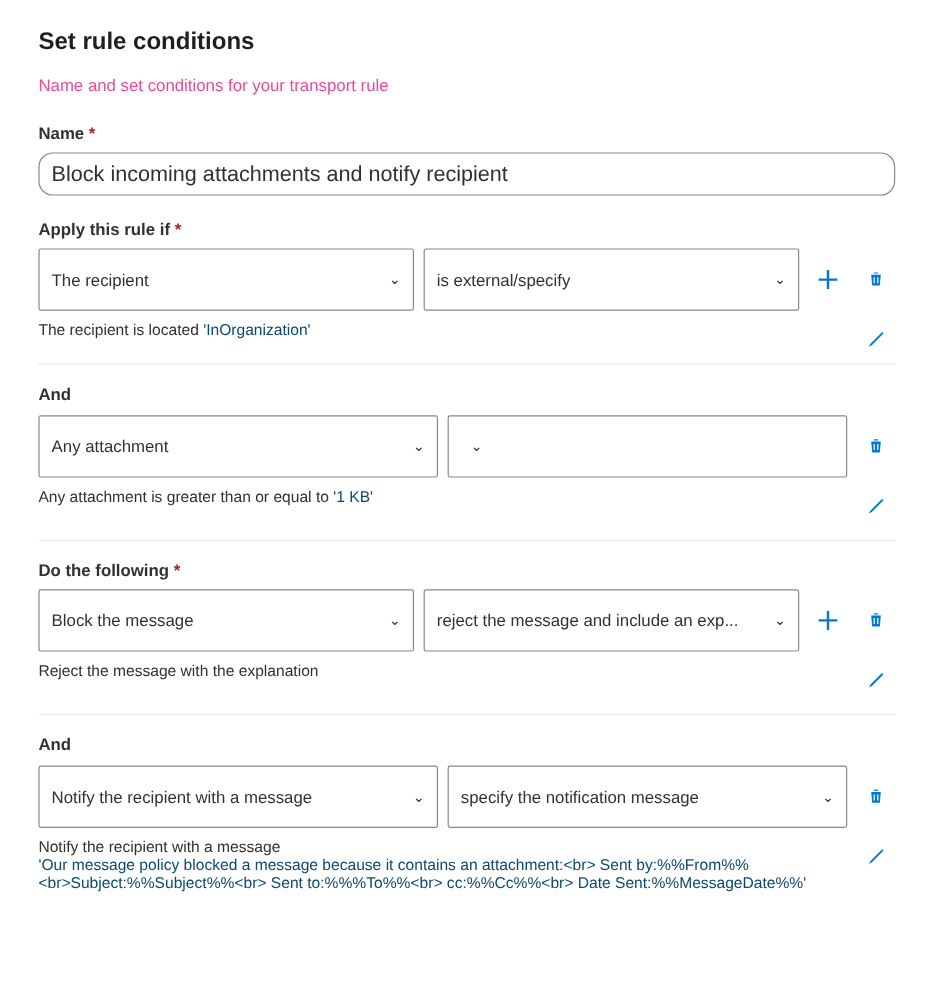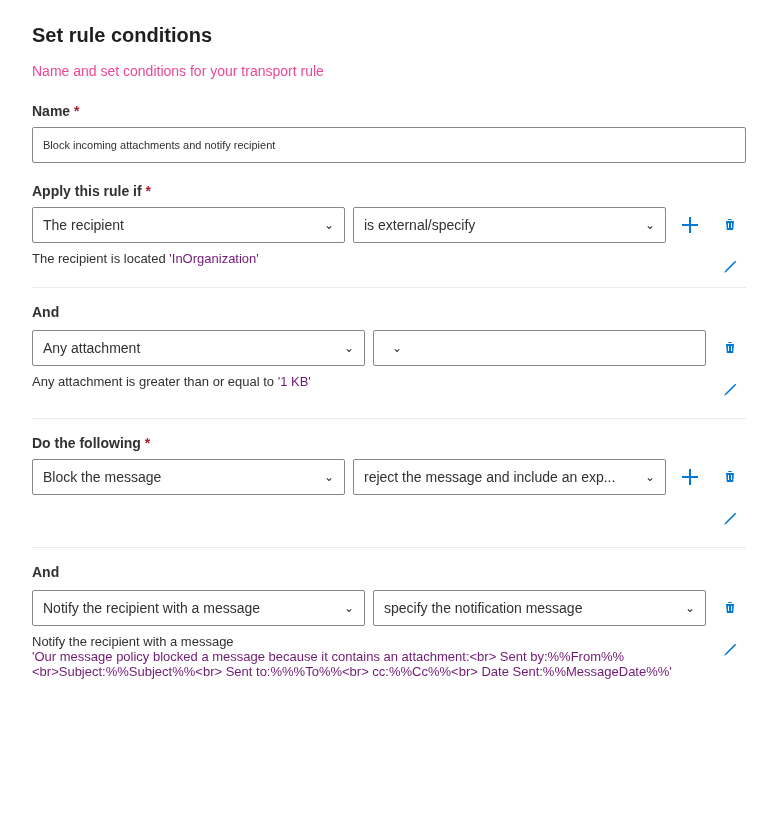--- a/index.html
+++ b/index.html
@@ -40,23 +40,23 @@
 
     .required::after {
       content: ' *';
       color: #a4262c;
     }
 
     .text-input {
       width: 100%;
       height: 36px;
       border: 1px solid #8a8886;
-      border-radius: 2px;
+      border-radius: 12px;
       padding: 0 10px;
-      font-size: 11px;
+      font-size: 18px;
       color: #323130;
       outline: none;
     }
 
     .rule-section {
       margin-bottom: 8px;
     }
 
     .rule-group {
       padding: 16px 0 8px;
@@ -74,21 +74,21 @@
       display: flex;
       align-items: center;
       gap: 8px;
       margin-bottom: 8px;
     }
 
     .dropdown {
       display: flex;
       align-items: center;
       justify-content: space-between;
-      height: 36px;
+      height: 52px;
       border: 1px solid #8a8886;
       border-radius: 2px;
       padding: 0 10px;
       font-size: 14px;
       color: #323130;
       background: #fff;
       cursor: pointer;
       flex: 1;
     }
 
@@ -124,21 +124,21 @@
       margin-bottom: 4px;
     }
 
     .desc-text {
       flex: 1;
       font-size: 13px;
       color: #323130;
     }
 
     .desc-text .link {
-      color: #701a75;
+      color: #0c4a6e;
       text-decoration: none;
     }
 
     .name-section {
       margin-bottom: 20px;
     }
 
     .apply-section {
       margin-bottom: 0;
     }
@@ -246,21 +246,21 @@
     </button>
     <button class="icon-btn delete">
       <svg class="svg-icon" viewBox="0 0 16 16" fill="#0078d4">
           <path d="M7 2h2a1 1 0 0 1 1 1H6a1 1 0 0 1 1-1zM4 4h8l-.8 9H4.8L4 4zm2 2v5h1V6H6zm3 0v5h1V6H9z"></path>
         </svg>
     </button>
   </div>
 
   <div class="desc-with-edit">
     <div class="desc-text">
-      <br>
+      <span>Reject the message with the explanation</span><br>
     </div>
     <button class="icon-btn">
       <svg class="svg-icon" viewBox="0 0 16 16" fill="#0078d4">
           <path d="M13.5 1.5a1.5 1.5 0 0 1 0 2.12l-9 9L2 14l1.38-2.5 9-9a1.5 1.5 0 0 1 2.12 0z"></path>
         </svg>
     </button>
   </div>
 </div>
 
 <div class="rule-group">

